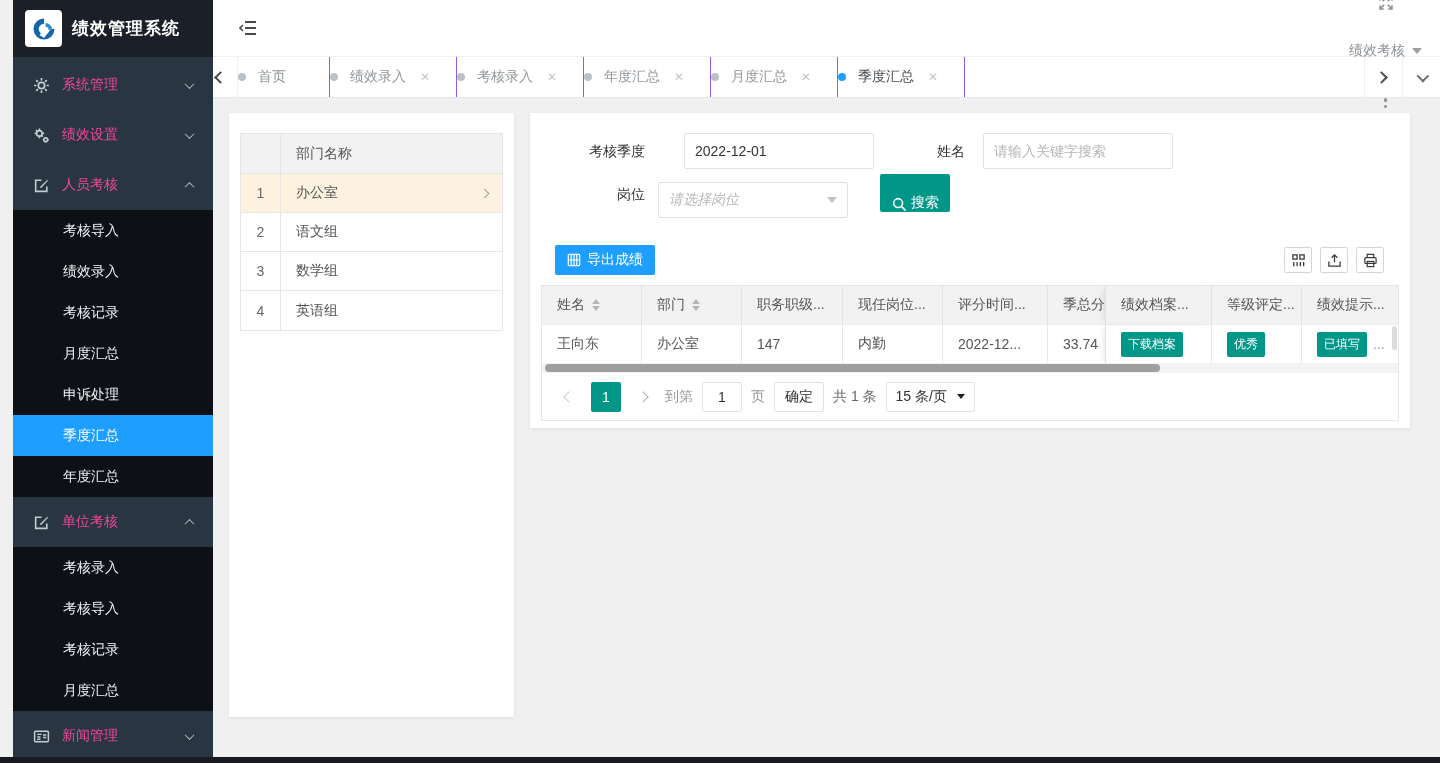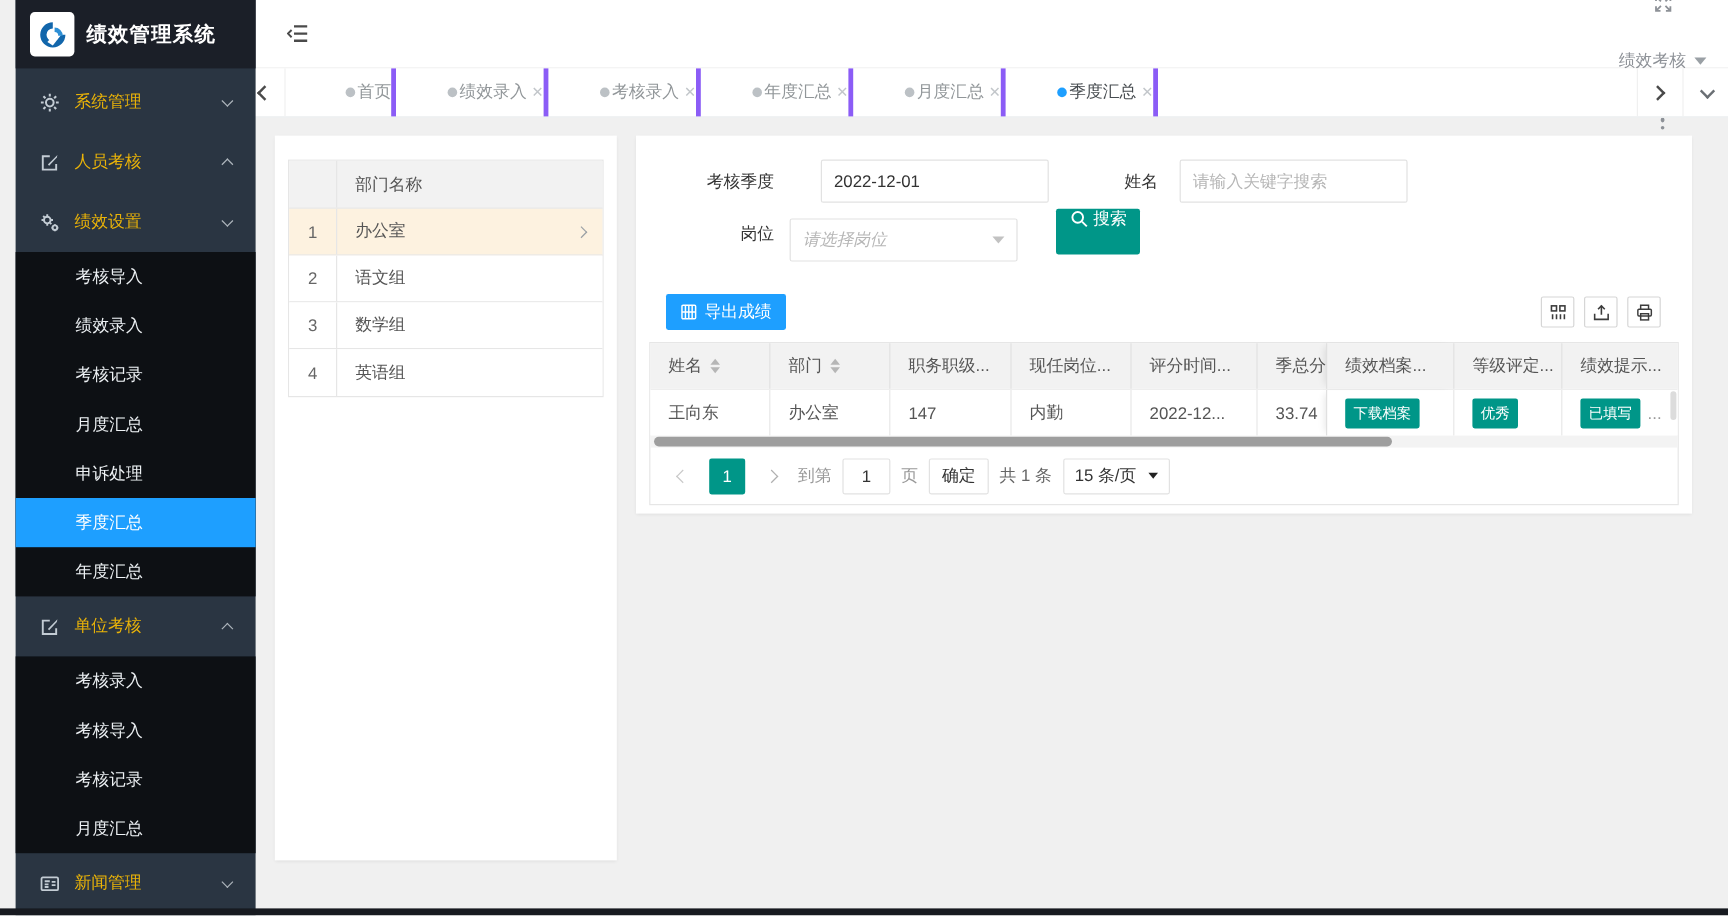--- a/index.html
+++ b/index.html
@@ -7,21 +7,21 @@
   .app {
     position: relative; width: 1440px; height: 763px; overflow: hidden;
     background: #f0f0f0; font-family: "Liberation Sans", "DejaVu Sans", sans-serif;
   }
   
   .sidebar { position: absolute; left: 0; top: 0; width: 200px; height: 763px; background: #2a3542; z-index: 5; margin-left: 13px; }
   .logo-bar { height: 57px; background: #1b1f28; display: flex; align-items: center; padding: 0 12px; gap: 10px; }
   .logo-box { width: 37px; height: 37px; background: #fff; border-radius: 4px; display: flex; align-items: center; justify-content: center; flex: 0 0 auto; }
   .app-title { color: #fff; font-size: 17px; font-weight: bold; letter-spacing: 1px; white-space: nowrap; }
   .menu { padding-top: 3px; font-size: 14px; }
-  .menu-group { height: 50px; display: flex; align-items: center; padding: 0 20px; color: #eab308; cursor: pointer; text-align: right; }
+  .menu-group { height: 50px; display: flex; align-items: center; padding: 0 20px; color: #ec4899; cursor: pointer; text-align: right; }
   .menu-group .gicon { width: 17px; height: 17px; margin-right: 12px; color: #c3ccd4; flex: 0 0 auto; }
   .chev { width: 7px; height: 7px; border-right: 1.6px solid #aeb6bd; border-bottom: 1.6px solid #aeb6bd; margin-left: auto; }
   .chev.down { transform: rotate(45deg) translate(-1px,-1px); }
   .chev.up { transform: rotate(-135deg) translate(-1px,-1px); }
   .submenu { background: #0d1014; }
   .submenu-item { height: 41px; line-height: 41px; padding-left: 50px; color: #eef2f5; cursor: pointer; }
   .submenu-item.active { background: #1E9FFF; color: #fff; }
   
   .topbar { position: absolute; left: 200px; top: 0; width: 1240px; height: 57px; background: #fff; display: flex; align-items: center; border-bottom: 1px solid #f2f2f2; }
   .collapse-btn { margin-left: 36px; width: 24px; height: 24px; display: flex; align-items: center; justify-content: center; cursor: pointer; color: #4a4a4a; }
@@ -32,21 +32,21 @@
   .dots { display: flex; flex-direction: column; gap: 3px; cursor: pointer; padding: 2px; }
   .dots i { width: 3.5px; height: 3.5px; background: #8d9197; border-radius: 50%; }
   
   .tabbar { position: absolute; left: 200px; top: 57px; width: 1240px; height: 41px; background: #fff; border-bottom: 1px solid #e6e9ec; display: flex; align-items: stretch; }
   .tab-arrow { width: 38px; display: flex; align-items: center; justify-content: center; border-right: 1px solid #f0f0f0; cursor: pointer; }
   .tab-arrow.right-side { border-right: none; border-left: 1px solid #f0f0f0; }
   .tchev { width: 9px; height: 9px; border-right: 2px solid #4a4a4a; border-bottom: 2px solid #4a4a4a; }
   .tchev.left { transform: rotate(135deg); margin-left: 4px; }
   .tchev.right { transform: rotate(-45deg); margin-right: 4px; }
   .tchev.down { transform: rotate(45deg) translateY(-2px); border-color: #6a6f74; }
-  .tab { width: 127px; display: flex; align-items: center; justify-content: flex-end; gap: 2px; font-size: 14px; color: #919699; border-right: 4px solid #8b5cf6; cursor: pointer; white-space: nowrap; }
+  .tab { width: 127px; display: flex; align-items: center; justify-content: flex-start; gap: 12px; font-size: 14px; color: #919699; border-right: 1px solid #8b5cf6; cursor: pointer; white-space: nowrap; }
   .tab.first { width: 92px; }
   .tab .dot { width: 8px; height: 8px; border-radius: 50%; background: #bcc1c5; flex: 0 0 auto; }
   .tab.active { color: #474c50; }
   .tab.active .dot { background: #1E9FFF; }
   .tab .close-x { font-size: 12px; color: #c2c6ca; margin-left: 2px; cursor: pointer; }
   .tab-spacer { flex: 1; }
   
   .left-card { position: absolute; left: 229px; top: 113px; width: 285px; height: 604px; background: #fff; box-shadow: 0 1px 3px rgba(0,0,0,.08); }
   .dept-table { position: absolute; left: 11px; top: 20px; width: 263px; border: 1px solid #e6e6e6; font-size: 14px; color: #555; }
   .dept-row { display: flex; height: 39px; align-items: center; border-bottom: 1px solid #e6e6e6; background: #fff; cursor: pointer; }
@@ -56,21 +56,21 @@
   .dept-name { flex: 1; padding-left: 15px; display: flex; align-items: center; }
   .dept-row.selected { background: #fdf2e0; }
   .row-chev { width: 7px; height: 7px; border-right: 1.6px solid #9aa0a5; border-bottom: 1.6px solid #9aa0a5; transform: rotate(-45deg); margin-left: auto; margin-right: 14px; }
   .right-card { position: absolute; left: 530px; top: 113px; width: 880px; height: 315px; background: #fff; box-shadow: 0 1px 3px rgba(0,0,0,.08); }
   
   .f-label { position: absolute; width: 115px; text-align: right; font-size: 14px; color: #333; line-height: 36px; }
   .f-input { position: absolute; width: 190px; height: 36px; border: 1px solid #e2e2e2; border-radius: 2px; padding: 0 10px; font-size: 14px; color: #333; font-family: inherit; background: #fff; }
   .f-input::placeholder { color: #b6b6b6; }
   .f-select { position: absolute; width: 190px; height: 36px; border: 1px solid #e2e2e2; border-radius: 2px; padding: 0 10px; font-size: 14px; color: #b6b6b6; display: flex; align-items: center; cursor: pointer; background: #fff; }
   .f-select .caret-down { margin-left: auto; border-top-color: #c2c2c2; }
-  .search-btn { position: absolute; left: 350px; top: 61px; width: 70px; height: 38px; background: #009688; color: #fff; border: none; border-radius: 2px; font-size: 14px; display: flex; align-items: flex-start; justify-content: center; gap: 4px; cursor: pointer; font-family: inherit; }
+  .search-btn { position: absolute; left: 350px; top: 61px; width: 70px; height: 38px; background: #009688; color: #fff; border: none; border-radius: 2px; font-size: 14px; display: flex; align-items: flex-end; justify-content: center; gap: 4px; cursor: pointer; font-family: inherit; }
   
   .export-btn { position: absolute; left: 25px; top: 132px; height: 30px; padding: 0 12px; background: #1E9FFF; color: #fff; border: none; border-radius: 2px; font-size: 14px; display: flex; align-items: center; gap: 6px; cursor: pointer; font-family: inherit; }
   .tool-icons { position: absolute; right: 26px; top: 134px; display: flex; gap: 8px; }
   .tool-box { width: 28px; height: 26px; border: 1px solid #d6d6d6; border-radius: 2px; background: #fff; display: flex; align-items: center; justify-content: center; color: #3c3c3c; cursor: pointer; }
   
   .grid-wrap { position: absolute; left: 11px; top: 172px; width: 858px; border: 1px solid #e6e6e6; background: #fff; }
   .g-head { display: flex; height: 38px; background: #f2f2f2; font-size: 14px; color: #555; }
   .g-cell { padding-left: 15px; display: flex; align-items: center; overflow: hidden; white-space: nowrap; flex: 0 0 auto; border-right: 1px solid #e8e8e8; }
   .g-head .g-cell { border-right-color: #e2e2e2; }
   .g-row { display: flex; height: 39px; background: #fff; font-size: 14px; color: #555; border-top: 1px solid #eee; }
@@ -124,36 +124,36 @@
         <svg class="gicon" viewBox="0 0 16 16" fill="none" stroke="currentColor" stroke-width="1.6">
           <circle cx="8" cy="8" r="3"></circle>
             <path d="M8 1v2.2M8 12.8V15M1 8h2.2M12.8 8H15M3 3l1.6 1.6M11.4 11.4L13 13M3 13l1.6-1.6M11.4 4.6L13 3"></path>
         </svg>
         <span>系统管理</span>
         <i class="chev down"></i>
       </div>
 
       <div class="menu-group">
         <svg class="gicon" viewBox="0 0 16 16" fill="none" stroke="currentColor" stroke-width="1.5">
-          <path d="M13 9v4.5H2.5V3H8"></path>
-            <path d="M6.5 9.5L14 2l-0.5 2L7.5 10.5z" fill="currentColor" stroke="none"></path>
-        </svg>
-        <span>人员考核</span>
-        <i class="chev up"></i>
-      </div>
-
-      <div class="menu-group">
-        <svg class="gicon" viewBox="0 0 16 16" fill="none" stroke="currentColor" stroke-width="1.5">
           <circle cx="6" cy="6" r="2.6"></circle>
             <path d="M6 1.5v1.6M6 8.9v1.6M1.5 6h1.6M8.9 6h1.6M2.8 2.8l1.1 1.1M8.1 8.1l1.1 1.1"></path>
           <circle cx="12" cy="12" r="1.8"></circle>
             <path d="M12 9.3v1M12 13.7v1M9.3 12h1M13.7 12h1"></path>
         </svg>
         <span>绩效设置</span>
         <i class="chev down"></i>
+      </div>
+
+      <div class="menu-group">
+        <svg class="gicon" viewBox="0 0 16 16" fill="none" stroke="currentColor" stroke-width="1.5">
+          <path d="M13 9v4.5H2.5V3H8"></path>
+            <path d="M6.5 9.5L14 2l-0.5 2L7.5 10.5z" fill="currentColor" stroke="none"></path>
+        </svg>
+        <span>人员考核</span>
+        <i class="chev up"></i>
       </div>
       <div class="submenu">
         <div class="submenu-item">考核导入</div>
         <div class="submenu-item">绩效录入</div>
         <div class="submenu-item">考核记录</div>
         <div class="submenu-item">月度汇总</div>
         <div class="submenu-item">申诉处理</div>
         <div class="submenu-item active">季度汇总</div>
         <div class="submenu-item">年度汇总</div>
       </div>

